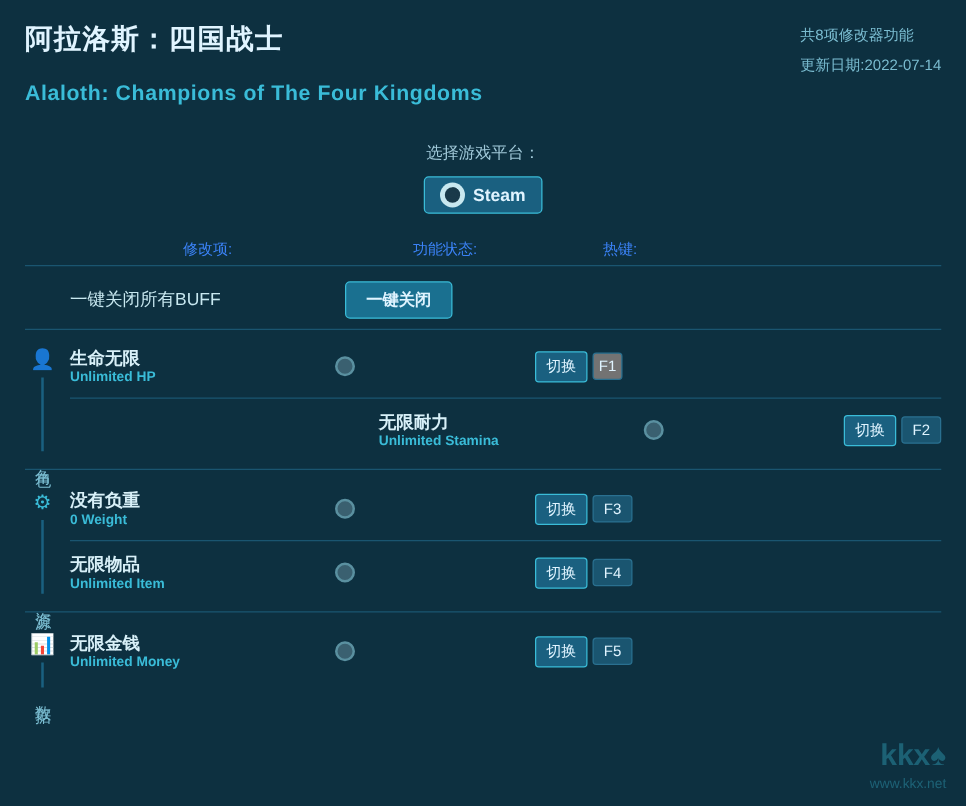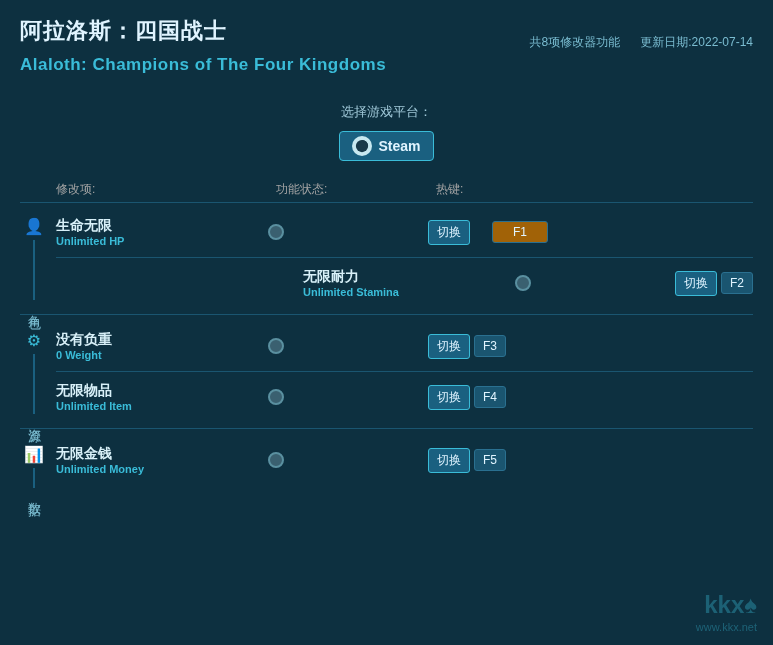--- a/index.html
+++ b/index.html
@@ -29,24 +29,25 @@
       margin-bottom: 4px;
     }
     .title-cn {
       font-size: 22px;
       font-weight: bold;
       color: #e0f4ff;
       letter-spacing: 1px;
     }
     .header-meta {
       display: flex;
-      gap: 20px;
+      gap: 7px;
       font-size: 12px;
       color: #7abcd0;
-      margin-top: 18px;
+      margin-top: 4px;
+      flex-direction: column;
     }
     .title-en {
       font-size: 17px;
       font-weight: bold;
       color: #3abcd8;
       margin-bottom: 28px;
       letter-spacing: 0.5px;
     }
 
     
@@ -92,21 +93,22 @@
     .col-headers {
       display: flex;
       align-items: center;
       padding: 4px 0;
       border-bottom: 1px solid #1a5570;
       margin-bottom: 4px;
       padding-left: 36px;
     }
     .col-header {
       font-size: 12px;
-      color: #a3a3a3;
+      color: #3b82f6;
+      text-align: center;
     }
     .col-header.mod { width: 220px; }
     .col-header.status { width: 160px; }
     .col-header.hotkey { width: 120px; }
 
     
     .onekey-row {
       display: flex;
       align-items: center;
       padding: 8px 0 8px 36px;
@@ -179,40 +181,44 @@
       <span>Steam</span>
     </button>
   </div>
 
   <div class="col-headers">
     <div class="col-header mod">修改项:</div>
     <div class="col-header status">功能状态:</div>
     <div class="col-header hotkey">热键:</div>
   </div>
 
+  <div class="onekey-row">
+    <div class="onekey-name">一键关闭所有BUFF</div>
+    <button class="onekey-btn">一键关闭</button>
+  </div>
 
   <div id="sections-container">
       <div style="display: flex; margin-bottom: 0px;">
         <div style="width: 28px; display: flex; flex-direction: column; align-items: center; padding-top: 10px;">
           <div style="font-size: 16px; color: rgb(58, 188, 216); margin-bottom: 4px;">👤</div>
           <div style="width: 2px; background: rgb(26, 96, 128); flex: 1 1 0%; min-height: 20px;"></div>
           <div style="writing-mode: vertical-rl; font-size: 13px; color: rgb(122, 188, 208); letter-spacing: 2px; margin-top: 4px;">角色</div>
         </div>
         <div style="flex: 1 1 0%;">
           <div style="display: flex; align-items: center; padding: 10px 0px 10px 8px;">
             <div style="width: 212px;">
               <div style="font-size: 14px; color: rgb(216, 240, 248); font-weight: bold;">生命无限</div>
               <div style="font-size: 11px; color: rgb(58, 188, 216); font-weight: bold;">Unlimited HP</div>
             </div>
             <div style="width: 160px; display: flex; align-items: center;">
               <div style="width: 16px; height: 16px; border-radius: 50%; background: rgb(58, 96, 112); border: 2px solid rgb(90, 144, 160); cursor: pointer;"></div>
             </div>
             <div style="display: flex; align-items: center; gap: 4px;">
               <button style="background: rgb(26, 96, 128); border: 1.5px solid rgb(58, 188, 216); border-radius: 3px; color: rgb(224, 244, 255); font-size: 12px; padding: 3px 8px; cursor: pointer; font-family: inherit;">切换</button>
-              <span style="background: #a16207; border: 1.5px solid rgb(42, 112, 144); border-radius: 3px; color: rgb(224, 244, 255); font-size: 12px; padding: 3px 20px; margin-left: 18px;">F1</span>
+              <span style="background: #737373; border: 1.5px solid rgb(42, 112, 144); border-radius: 3px; color: rgb(224, 244, 255); font-size: 12px; padding: 3px 4px;">F1</span>
             </div>
           </div>
           <div style="height: 1px; background: rgb(26, 85, 112); margin: 0px 0px 0px 8px;"></div>
           <div style="display: flex; align-items: center; padding: 10px 0px 10px 8px; justify-content: flex-end;">
             <div style="width: 212px;">
               <div style="font-size: 14px; color: rgb(216, 240, 248); font-weight: bold;">无限耐力</div>
               <div style="font-size: 11px; color: rgb(58, 188, 216); font-weight: bold;">Unlimited Stamina</div>
             </div>
             <div style="width: 160px; display: flex; align-items: center;">
               <div style="width: 16px; height: 16px; border-radius: 50%; background: rgb(58, 96, 112); border: 2px solid rgb(90, 144, 160); cursor: pointer;"></div>

